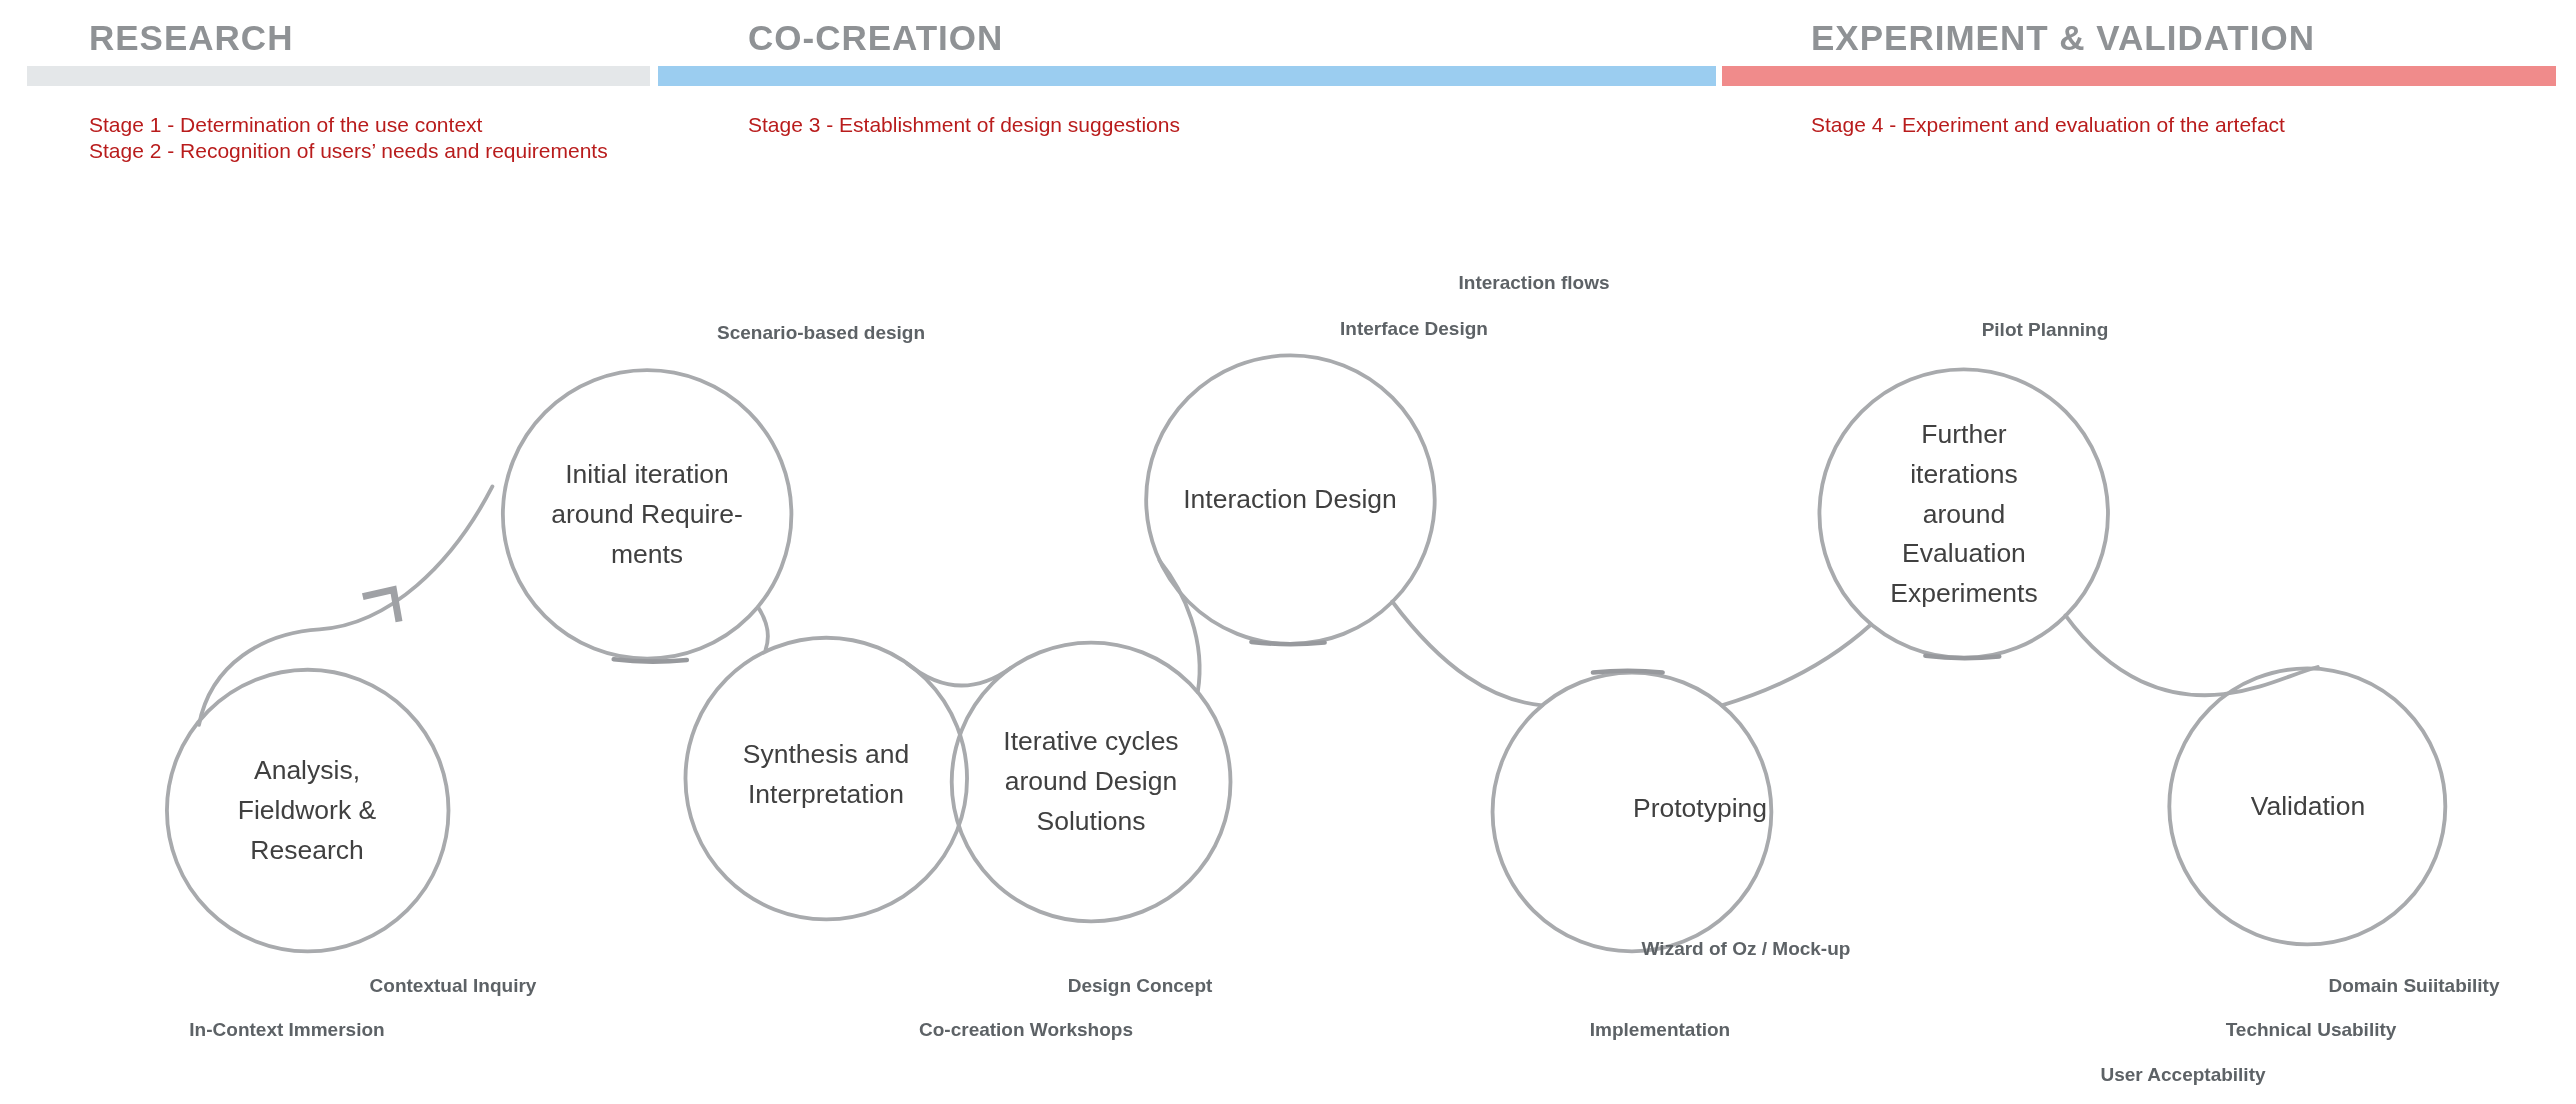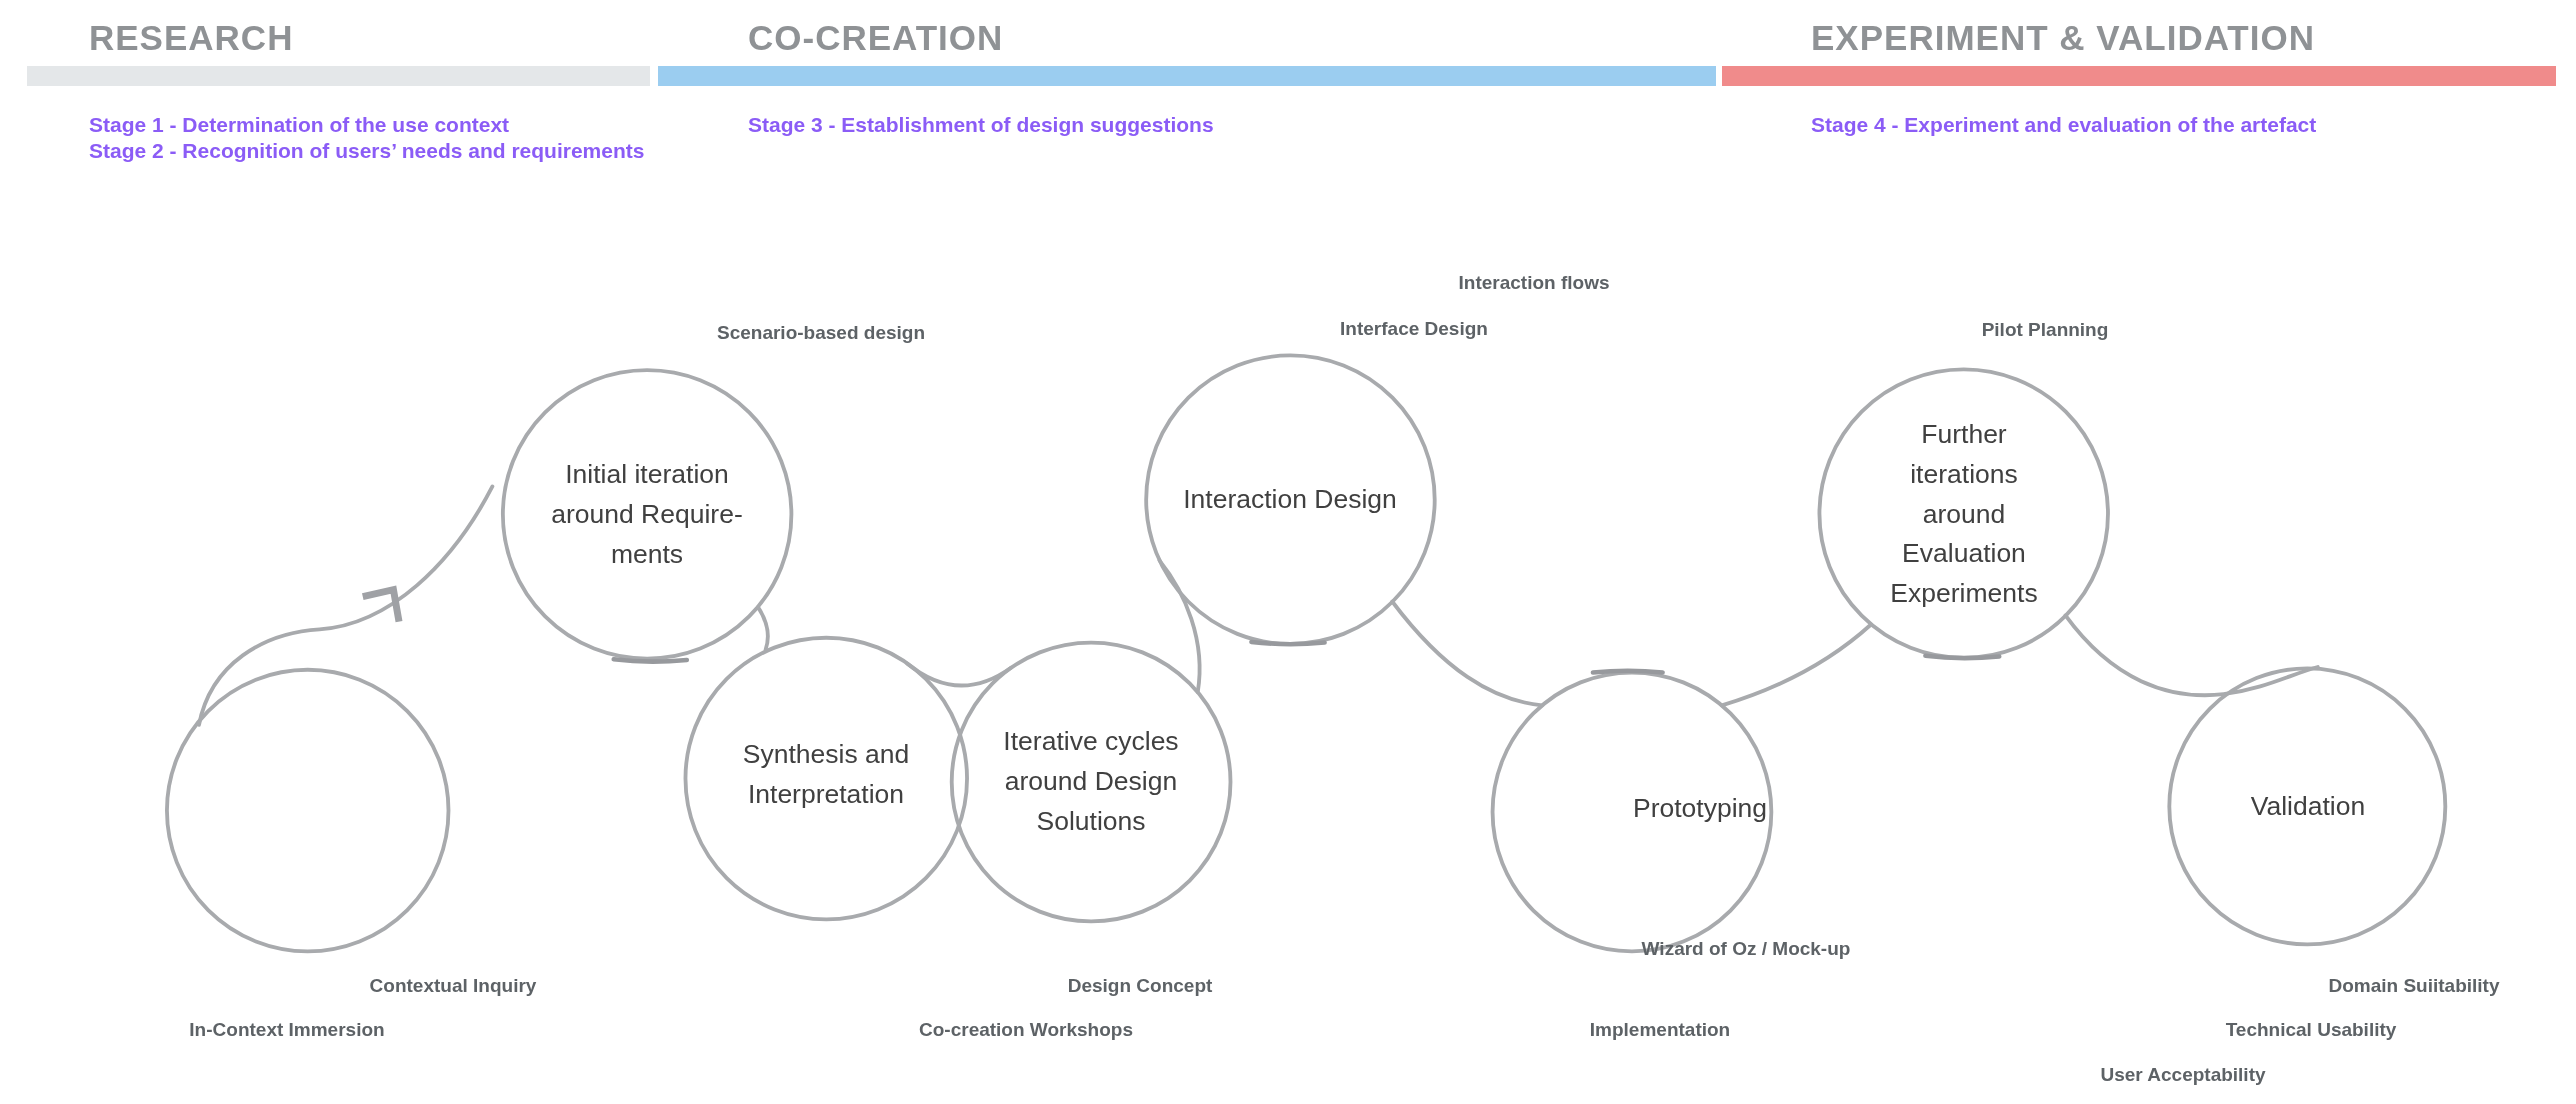--- a/index.html
+++ b/index.html
@@ -2,21 +2,21 @@
 <html style="font-size:11px"><head>
 <meta charset="utf-8">
 <style>
   html,body{margin:0;padding:0;background:#ffffff;}
   body{width:2576px;height:1104px;overflow:hidden;}
   .canvas{position:relative;width:2576px;height:1104px;background:#ffffff;
           font-family:"Liberation Sans",sans-serif;}
   .phase-title{position:absolute;top:18px;font-size:35px;font-weight:bold;
                color:#8f9295;letter-spacing:1px;white-space:nowrap;}
   .bar{position:absolute;top:66px;height:20px;}
-  .stage{position:absolute;font-size:21px;font-weight:bold;color:#8b5cf6;
+  .stage{position:absolute;font-size:21px;font-weight:normal;color:#b91c1c;
          white-space:nowrap;line-height:25px;text-align:center;}
   .loop-label{position:absolute;transform:translate(-50%,-50%);
               text-align:center;font-size:26.5px;color:#404040;
               line-height:1.5;white-space:pre-line;}
   .note{position:absolute;transform:translateX(-50%);font-size:19px;
         font-weight:bold;color:#5d6266;white-space:nowrap;}
   svg.loopline{position:absolute;left:0;top:0;}
 </style>
 </head>
 <body>
@@ -59,20 +59,23 @@
     </g>
     <g fill="none" stroke="#97999d" stroke-width="6.5" stroke-linecap="round">
       <path d="M 880 946 Q 930 952 985 947"></path>
       <path d="M 1795 921 Q 1845 927 1900 922"></path>
       <path d="M 2285 965 Q 2335 960 2385 965"></path>
       <path d="M 2762 941 Q 2812 947 2868 942"></path>
     </g>
     <path d="M 520 856 L 564 846 L 572 892" fill="none" stroke="#9fa1a5" stroke-width="10" stroke-linecap="butt" stroke-linejoin="miter"></path>
   </svg>
 
+  <div class="loop-label" style="left:307px;top:811px">Analysis,
+Fieldwork &amp;
+Research</div>
   <div class="loop-label" style="left:647px;top:515px">Initial iteration
 around Require-
 ments</div>
   <div class="loop-label" style="left:1091px;top:782px">Iterative cycles
 around Design
 Solutions</div>
   <div class="loop-label" style="left:826px;top:775px">Synthesis and
 Interpretation</div>
   <div class="loop-label" style="left:1290px;top:500px">Interaction Design</div>
   <div class="loop-label" style="left:1700px;top:809px">Prototyping</div>

